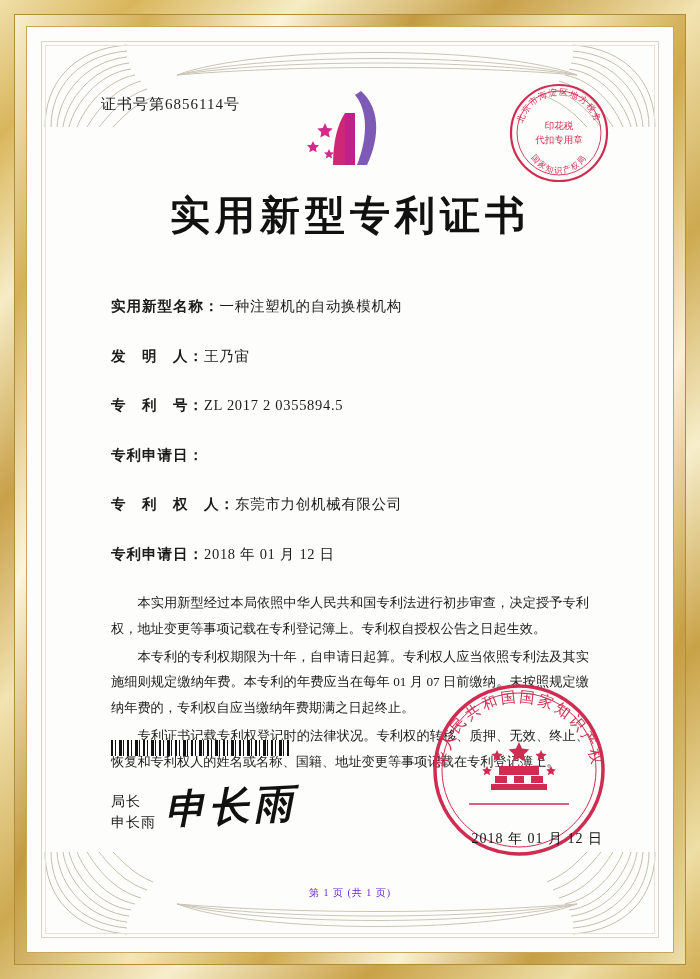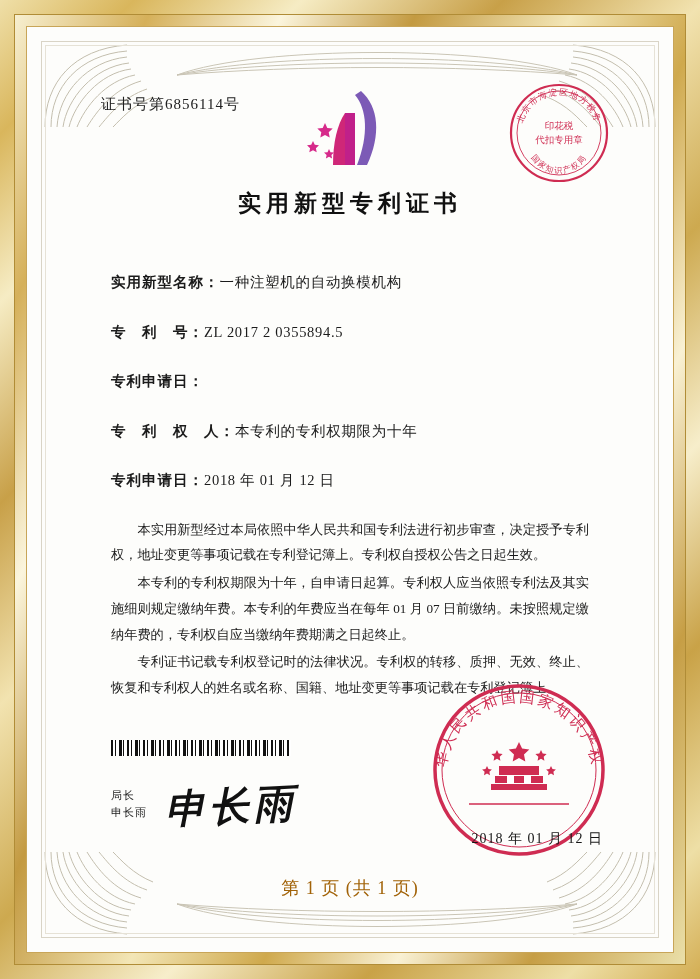--- a/index.html
+++ b/index.html
@@ -109,21 +109,21 @@
     position: absolute;
     left: 0; right: 0;
     top: 60px;
     display: flex;
     justify-content: center;
     pointer-events: none;
   }
 
   .title {
     text-align: center;
-    font-size: 23px;
+    font-size: 40px;
     font-weight: bold;
     letter-spacing: 5px;
     margin-top: 74px;
     color: #111;
     font-family: "DejaVu Serif", "Liberation Serif", serif;
   }
 
   .fields {
     margin: 50px 0 0 38px;
     font-size: 14.5px;
@@ -166,22 +166,22 @@
       to right,
       #111 0px, #111 2px, #fff 2px, #fff 4px,
       #111 4px, #111 5px, #fff 5px, #fff 8px,
       #111 8px, #111 11px, #fff 11px, #fff 12px,
       #111 12px, #111 13px, #fff 13px, #fff 16px);
   }
 
   .signature-block {
     position: absolute;
     left: 84px;
-    bottom: 131px;
-    font-size: 11px;
+    bottom: 118px;
+    font-size: 14px;
     line-height: 1.55;
     letter-spacing: 1px;
     color: #1a1a1a;
   }
   .sig-script {
     position: absolute;
     left: 138px;
     bottom: 118px;
     font-size: 40px;
     font-family: "DejaVu Serif", serif;
@@ -191,23 +191,23 @@
     letter-spacing: 4px;
     transform: rotate(-3deg);
     white-space: nowrap;
   }
 
   .page-footer {
     position: absolute;
     left: 0; right: 0;
     bottom: 52px;
     text-align: center;
-    font-size: 18px;
+    font-size: 10px;
     letter-spacing: 1px;
-    color: #a16207;
+    color: #6d28d9;
   }
 
   
   .seal-top {
     position: absolute;
     right: 62px;
     top: 54px;
     width: 104px;
     height: 104px;
   }
@@ -341,29 +341,33 @@
         </svg>
 
         <div class="title">实用新型专利证书</div>
 
         <div class="fields">
           <div class="field-row">
             <span class="field-label">实用新型名称：</span>
             <span class="field-value">一种注塑机的自动换模机构</span>
           </div>
           <div class="field-row">
+            <span class="field-label">发　明　人：</span>
+            <span class="field-value">王乃宙</span>
+          </div>
+          <div class="field-row">
             <span class="field-label">专　利　号：</span>
             <span class="field-value">ZL 2017 2 0355894.5</span>
           </div>
           <div class="field-row">
             <span class="field-label">专利申请日：</span>
           </div>
           <div class="field-row">
             <span class="field-label">专　利　权　人：</span>
-            <span class="field-value">本专利的专利权期限为十年</span>
+            <span class="field-value">东莞市力创机械有限公司</span>
           </div>
           <div class="field-row">
             <span class="field-label">专利申请日：</span>
             <span class="field-value">2018 年 01 月 12 日</span>
           </div>
         </div>
 
         <div class="body-text">
           <p>本实用新型经过本局依照中华人民共和国专利法进行初步审查，决定授予专利权，地址变更等事项记载在专利登记簿上。专利权自授权公告之日起生效。</p>
           <p>本专利的专利权期限为十年，自申请日起算。专利权人应当依照专利法及其实施细则规定缴纳年费。本专利的年费应当在每年 01 月 07 日前缴纳。未按照规定缴纳年费的，专利权自应当缴纳年费期满之日起终止。</p>

